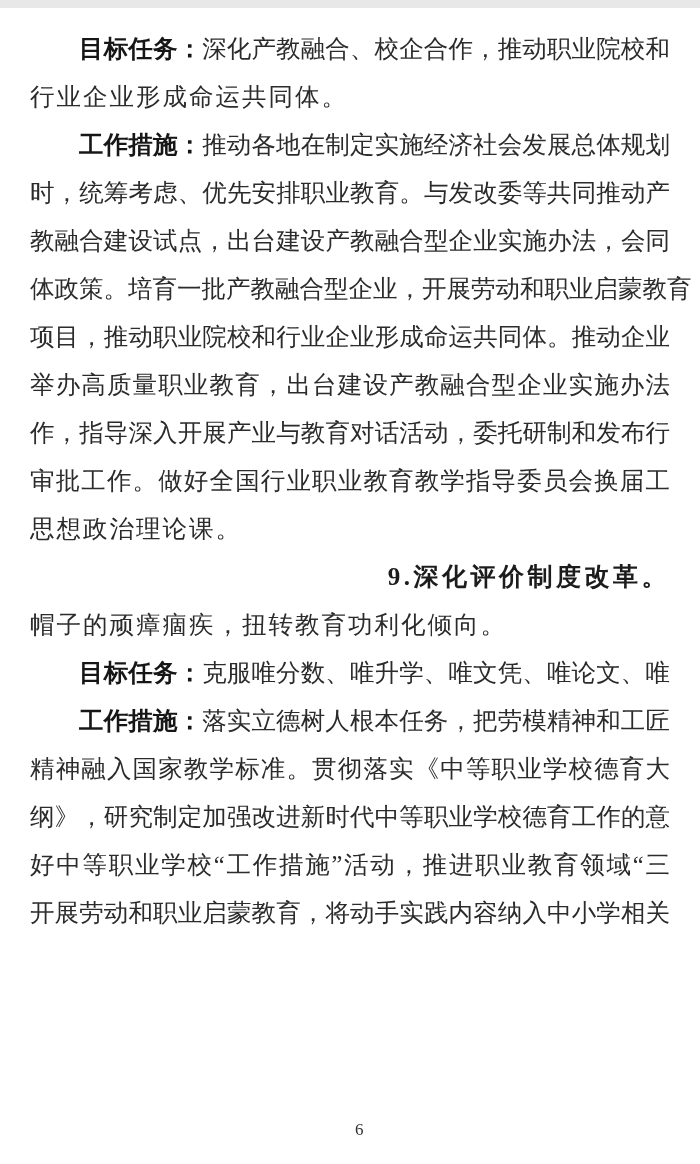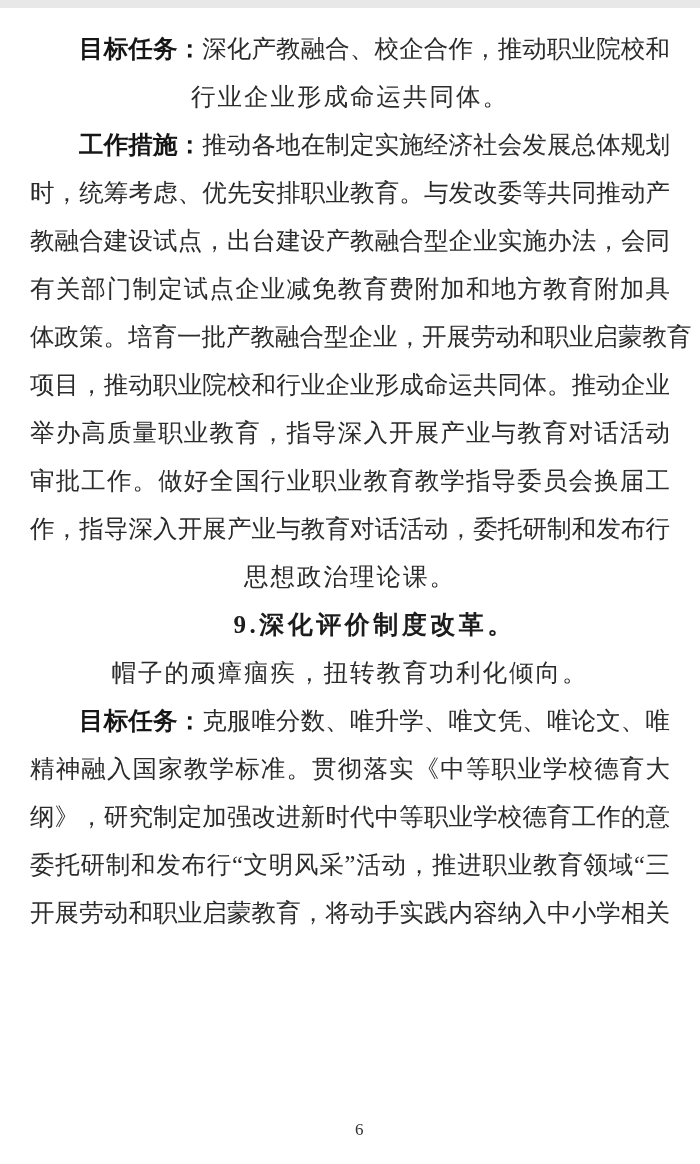--- a/index.html
+++ b/index.html
@@ -32,31 +32,31 @@
     text-align-last: justify;
     -moz-text-align-last: justify;
     text-justify: inter-character;
     white-space: nowrap;
     overflow: visible;
   }
   .line.indent {
     padding-left: 49px;
   }
   .line.para-end {
-    text-align: center;
+    text-align: left;
     text-align-last: auto;
     -moz-text-align-last: auto;
     letter-spacing: 2px;
   }
   .line.heading {
     font-weight: 700;
     font-size: 25px;
     letter-spacing: 3.5px;
     color: #1c1c1c;
-    text-align: center;
+    text-align: right;
     text-align-last: auto;
     -moz-text-align-last: auto;
   }
   .label {
     font-family: "Liberation Sans", sans-serif;
     font-weight: 700;
     color: #161616;
   }
   .pagenum {
     position: absolute;
@@ -71,29 +71,29 @@
 </head>
 <body>
 
 <div class="page">
   <div class="content">
       <div class="line indent"><span class="label">目标任务：</span>深化产教融合、校企合作，推动职业院校和</div>
       <div class="line para-end">行业企业形成命运共同体。</div>
       <div class="line indent"><span class="label">工作措施：</span>推动各地在制定实施经济社会发展总体规划</div>
       <div class="line">时，统筹考虑、优先安排职业教育。与发改委等共同推动产</div>
       <div class="line">教融合建设试点，出台建设产教融合型企业实施办法，会同</div>
-      <div class="line">有关部门制定试点企业减免教育费附加和地方教育附加具</div>
       <div class="line">体政策。培育一批产教融合型企业，开展劳动和职业启蒙教育</div>
       <div class="line">项目，推动职业院校和行业企业形成命运共同体。推动企业</div>
-      <div class="line">举办高质量职业教育，指导深入开展产业与教育对话活动</div>
+      <div class="line">举办高质量职业教育，出台建设产教融合型企业实施办法</div>
+      <div class="line">作，指导深入开展产业与教育对话活动，委托研制和发布行</div>
       <div class="line">审批工作。做好全国行业职业教育教学指导委员会换届工</div>
-      <div class="line">作，指导深入开展产业与教育对话活动，委托研制和发布行</div>
       <div class="line para-end">思想政治理论课。</div>
       <div class="line indent para-end heading">9.深化评价制度改革。</div>
       <div class="line para-end">帽子的顽瘴痼疾，扭转教育功利化倾向。</div>
       <div class="line indent"><span class="label">目标任务：</span>克服唯分数、唯升学、唯文凭、唯论文、唯</div>
+      <div class="line indent"><span class="label">工作措施：</span>落实立德树人根本任务，把劳模精神和工匠</div>
       <div class="line">精神融入国家教学标准。贯彻落实《中等职业学校德育大</div>
       <div class="line">纲》，研究制定加强改进新时代中等职业学校德育工作的意</div>
-      <div class="line">委托研制和发布行“文明风采”活动，推进职业教育领域“三</div>
+      <div class="line">好中等职业学校“工作措施”活动，推进职业教育领域“三</div>
       <div class="line">开展劳动和职业启蒙教育，将动手实践内容纳入中小学相关</div>
     </div>
   <span class="pagenum">6</span>
 </div>
 
 </body></html>

